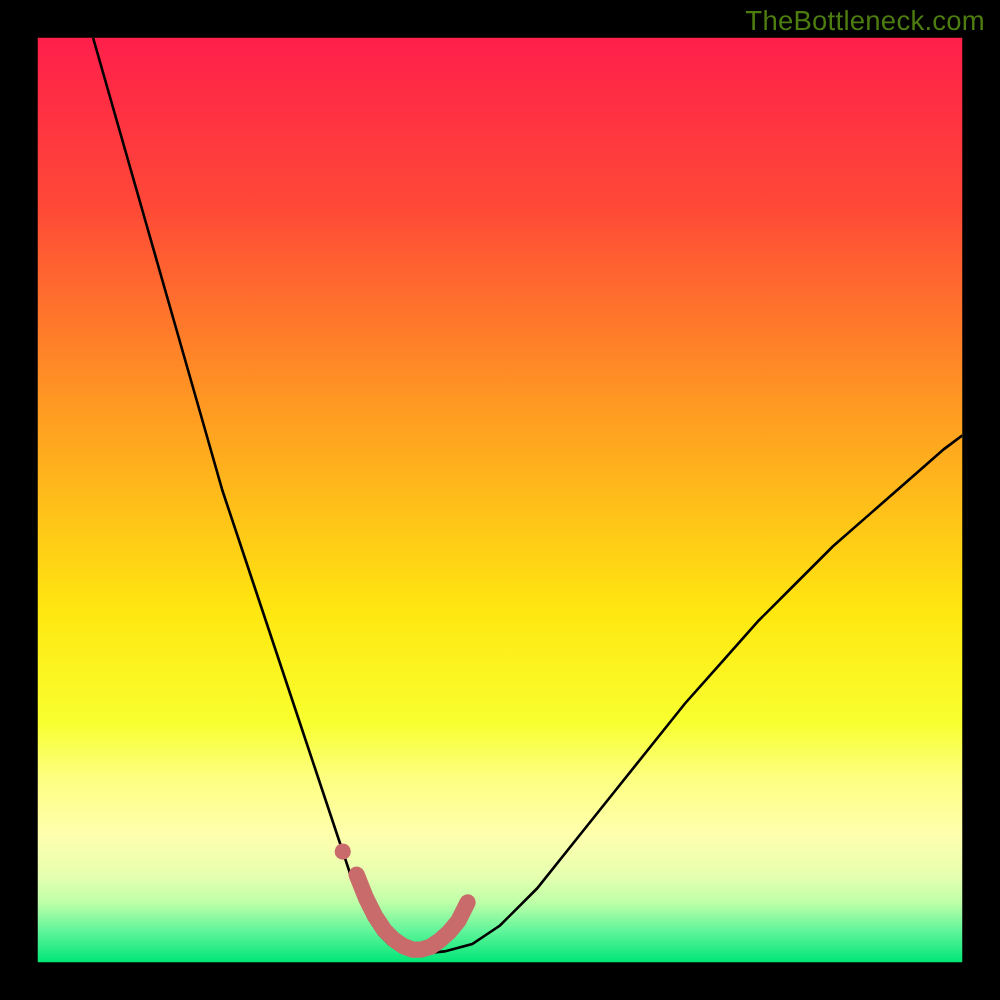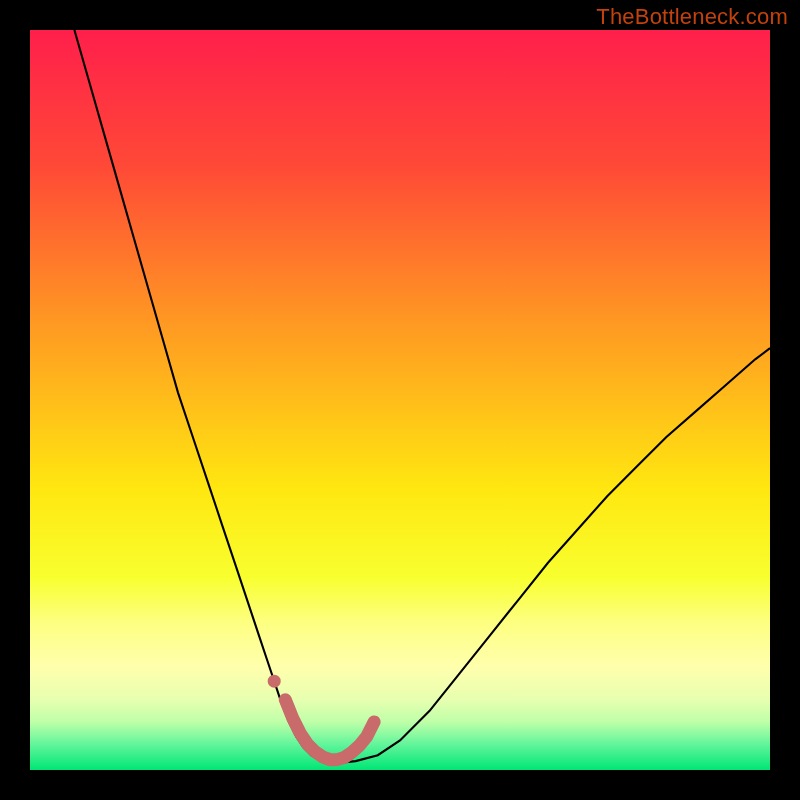--- a/index.html
+++ b/index.html
@@ -20,21 +20,21 @@
     position: absolute;
     left: 30px;
     top: 30px;
     width: 740px;
     height: 740px;
   }
   .watermark {
     position: absolute;
     top: 4px;
     right: 12px;
-    color: #c2410c;
+    color: #4d7c0f;
     font-size: 22px;
     font-weight: 500;
     letter-spacing: 0.2px;
     user-select: none;
   }
 </style>
 </head>
 <body>
 
 <div class="frame">

